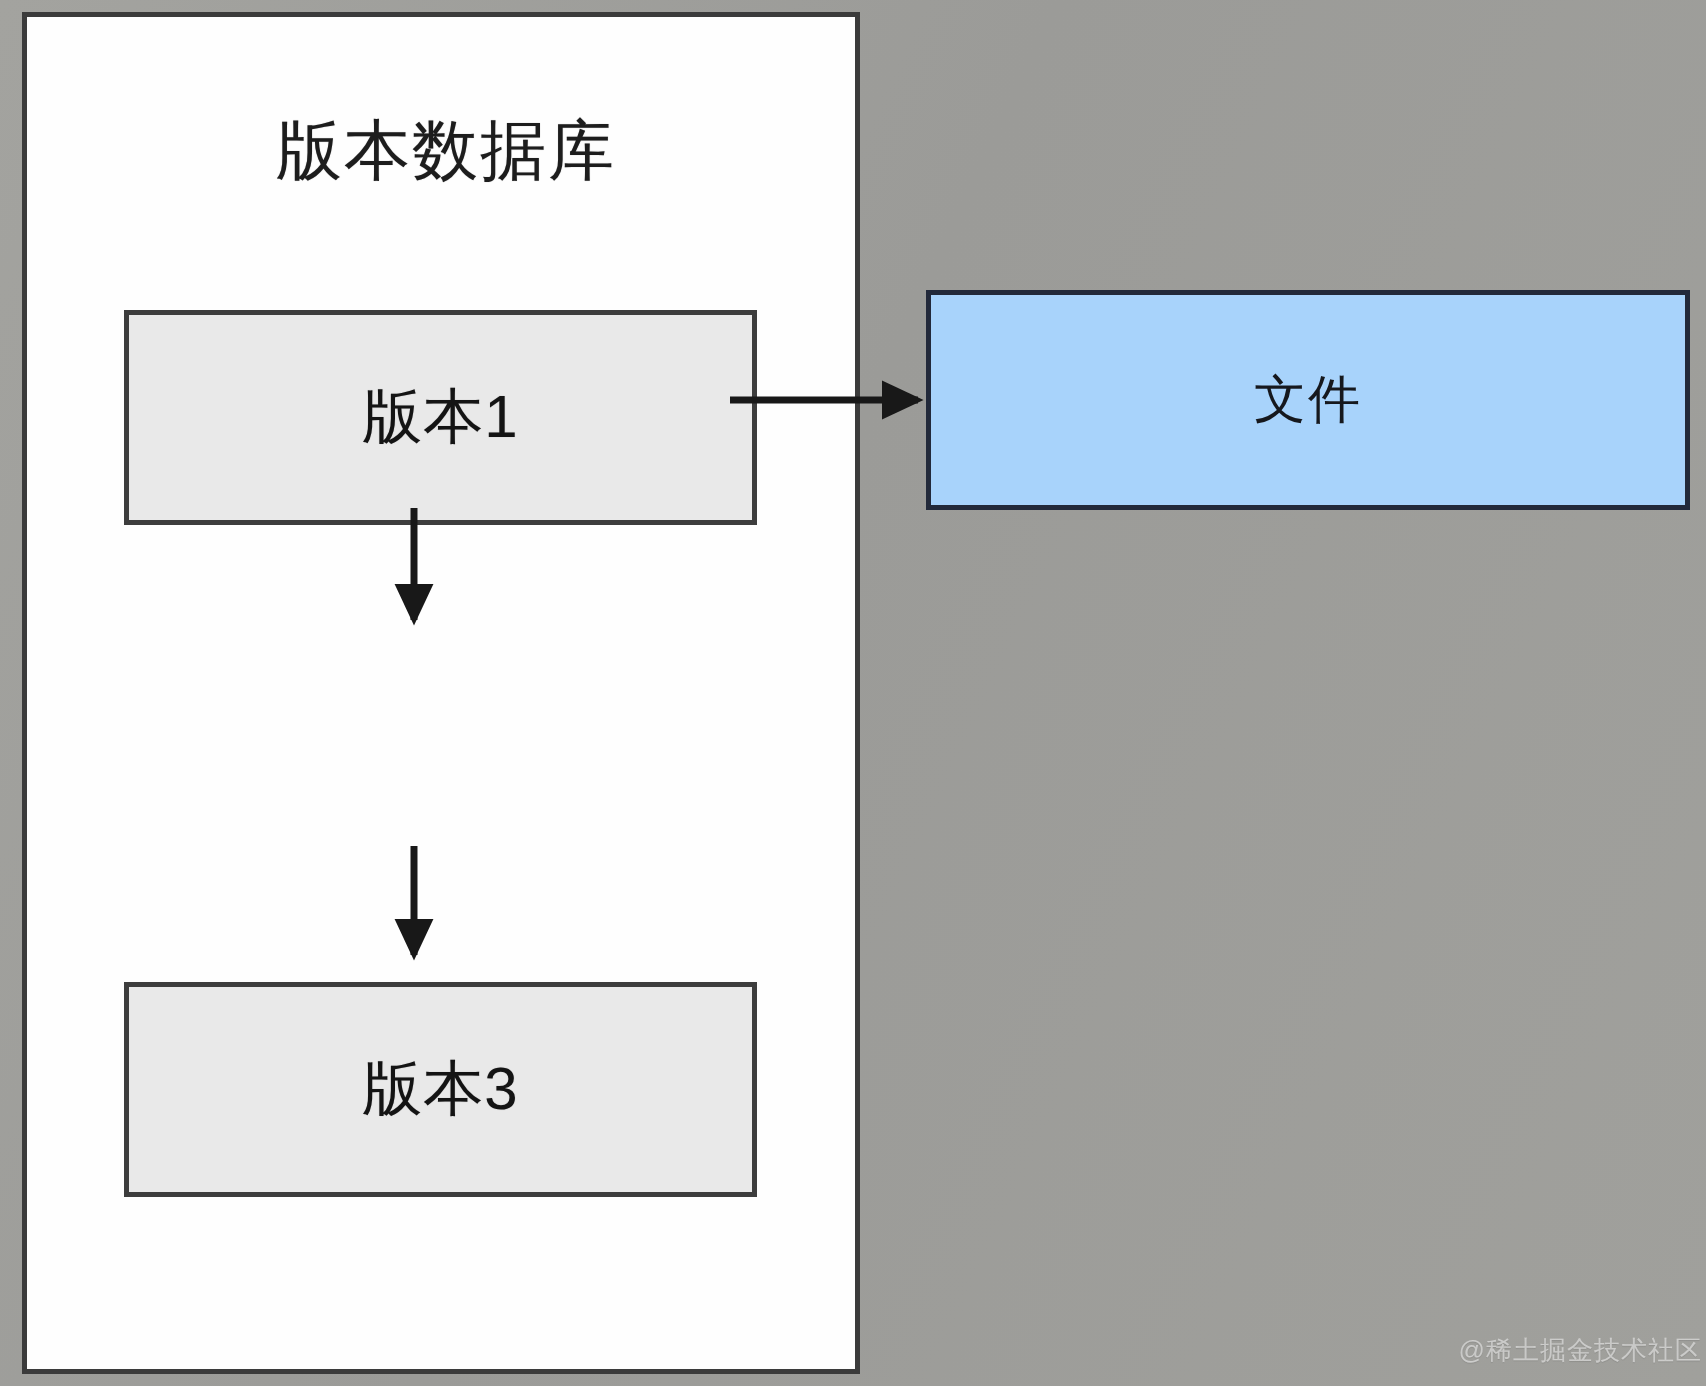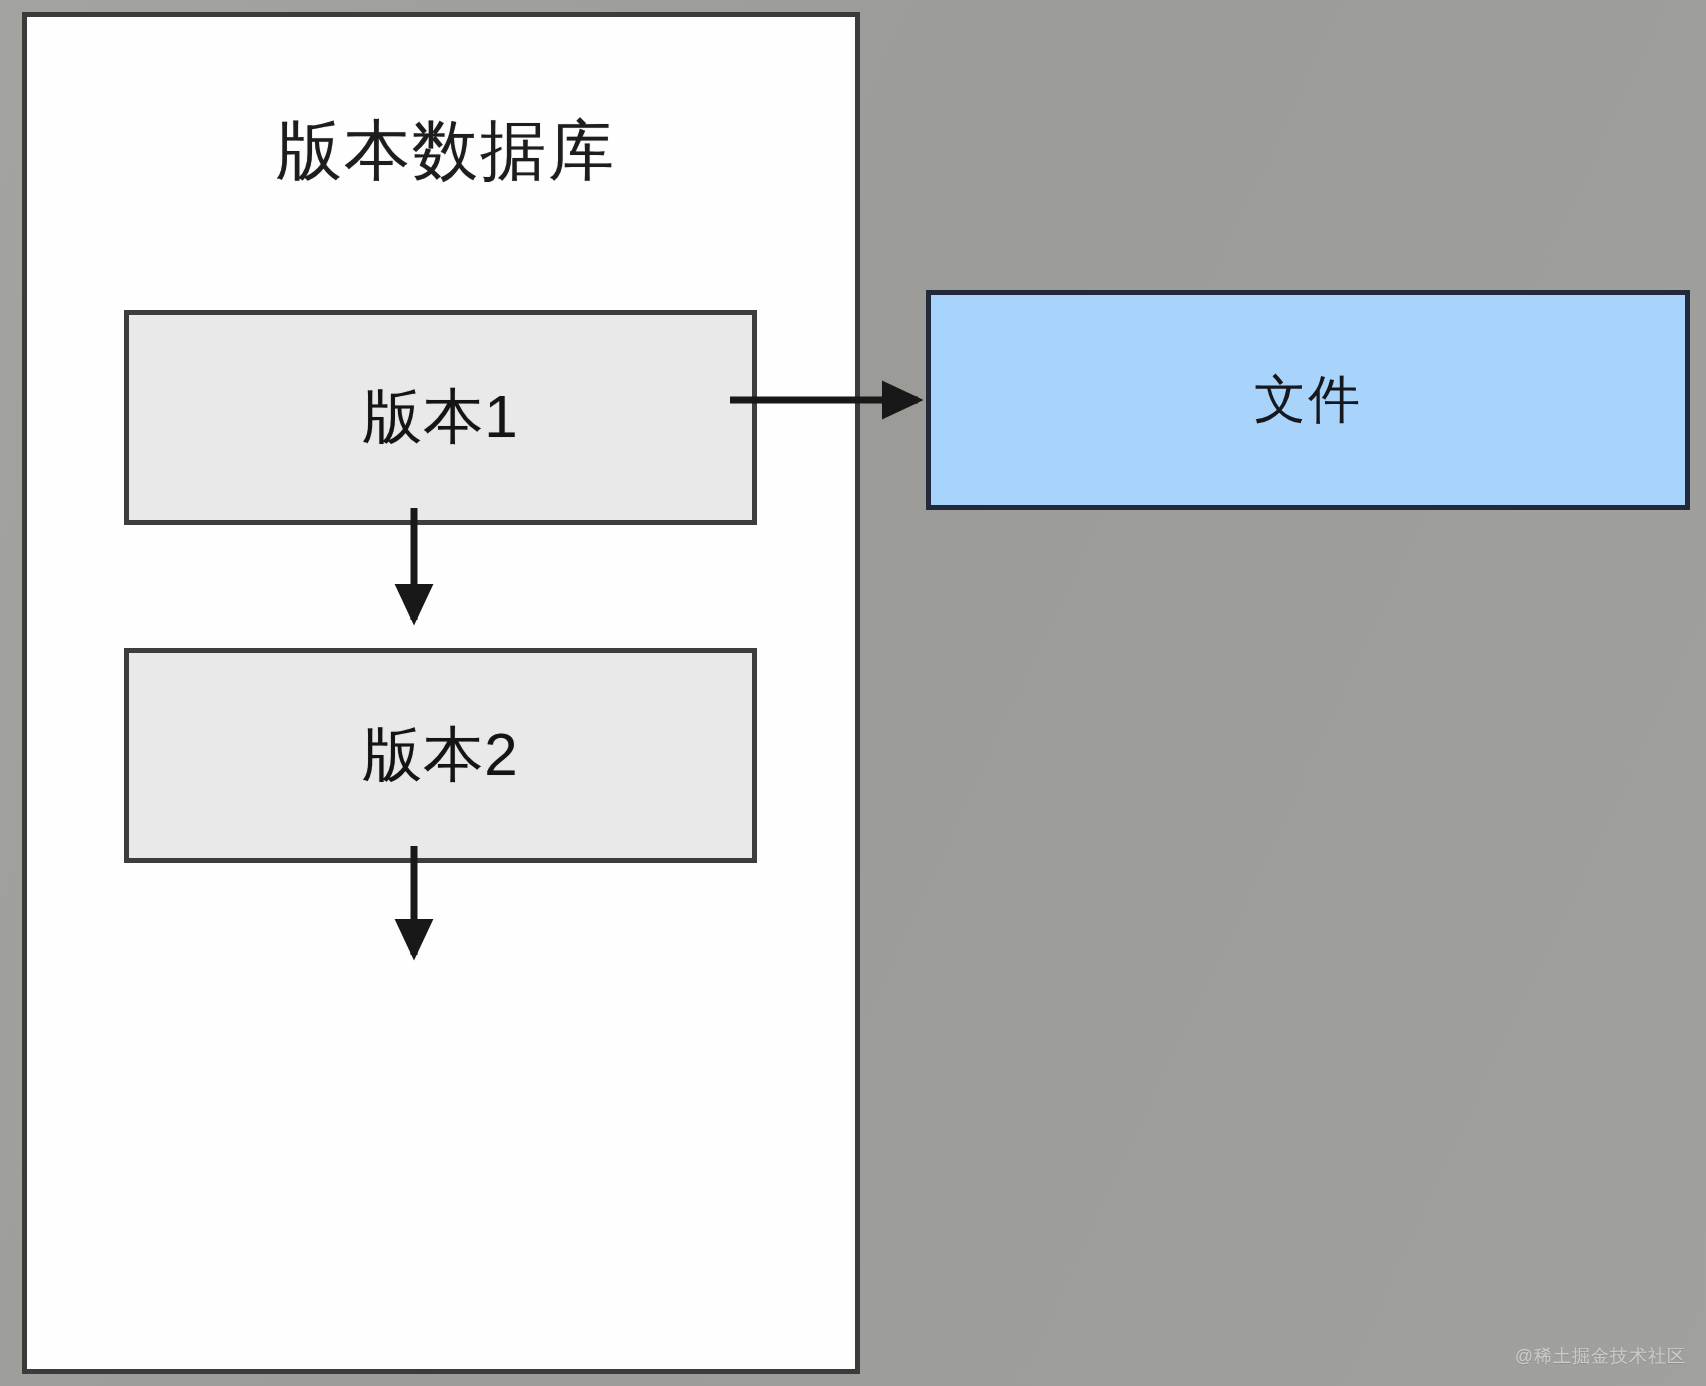--- a/index.html
+++ b/index.html
@@ -94,41 +94,41 @@
     position: absolute;
     left: 0; top: 0;
     width: 1706px;
     height: 1386px;
     pointer-events: none;
   }
 
   
   .watermark {
     position: absolute;
-    right: 20px;
+    right: 4px;
     bottom: 18px;
-    font-size: 18px;
+    font-size: 26px;
     color: rgba(236,236,236,0.62);
     letter-spacing: 1px;
     white-space: nowrap;
     text-shadow: 0 1px 1px rgba(0,0,0,0.10);
   }
 </style>
 </head>
 <body>
 
 <div id="canvas">
 
   <div class="db-container">
     <div class="db-title">版本数据库</div>
 
     <div class="vbox" id="vbox-1">版本1</div>
 
-    <div class="vbox" id="vbox-2">版本2</div>
 
+    <div class="vbox" id="vbox-3">版本3</div>
   </div>
 
   <div class="file-box">文件</div>
 
   <svg id="arrow-layer" viewBox="0 0 1706 1386">
     <defs>
       <marker id="head" markerWidth="6" markerHeight="6" refX="5.2" refY="3" orient="auto" markerUnits="strokeWidth">
         <path d="M0,0.2 L6,3 L0,5.8 z" fill="#181818"></path>
       </marker>
     </defs>

